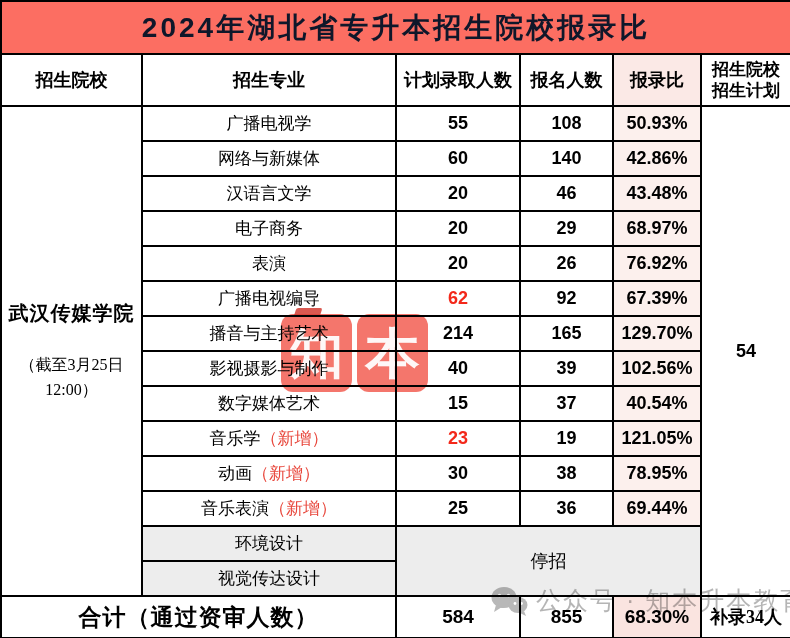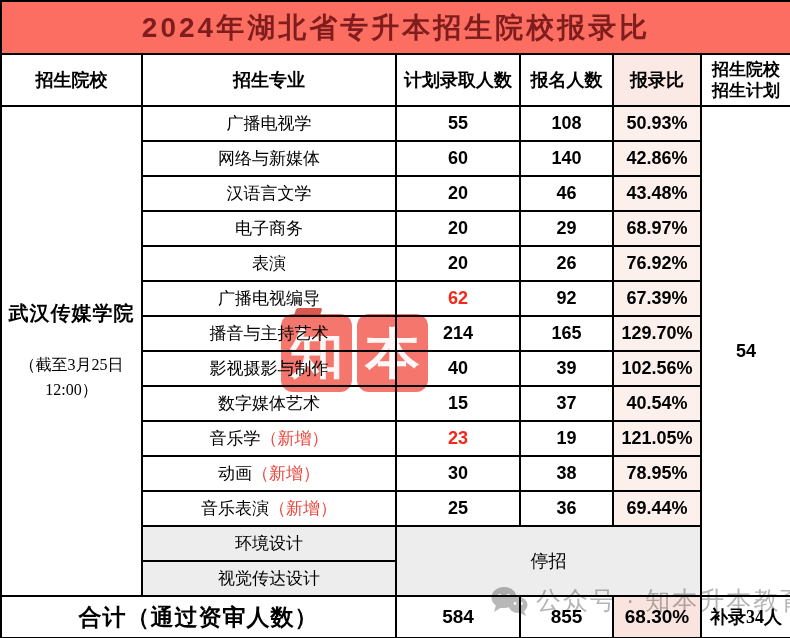--- a/index.html
+++ b/index.html
@@ -10,21 +10,21 @@
   table{
     position:absolute;left:0;top:0;width:790px;height:638px;
     border-collapse:collapse;table-layout:fixed;
   }
   td,th{
     border:2px solid #000;text-align:center;vertical-align:middle;padding:0;
     color:#000;overflow:hidden;
   }
   
   .title-row th{
-    height:51px;color:#7f1d1d;font-size:28px;font-weight:bold;letter-spacing:3px;
+    height:51px;color:#0f172a;font-size:28px;font-weight:bold;letter-spacing:3px;
     font-family:"Liberation Sans","DejaVu Sans",sans-serif;
   }
   
   .header-row th{height:50px;font-size:18px;font-weight:bold;background:#fff;}
   .header-row th.pink-h{background:#FBE9E6;}
   .veteran-h div{line-height:1.25;font-size:17px;}
   
   tbody td{height:33px;font-size:17px;font-family:"Liberation Serif","DejaVu Serif",serif;}
   td.num{font-family:"Liberation Sans","DejaVu Sans",sans-serif;font-weight:bold;font-size:18px;}
   td.ratio{background:#FCF0ED;}

